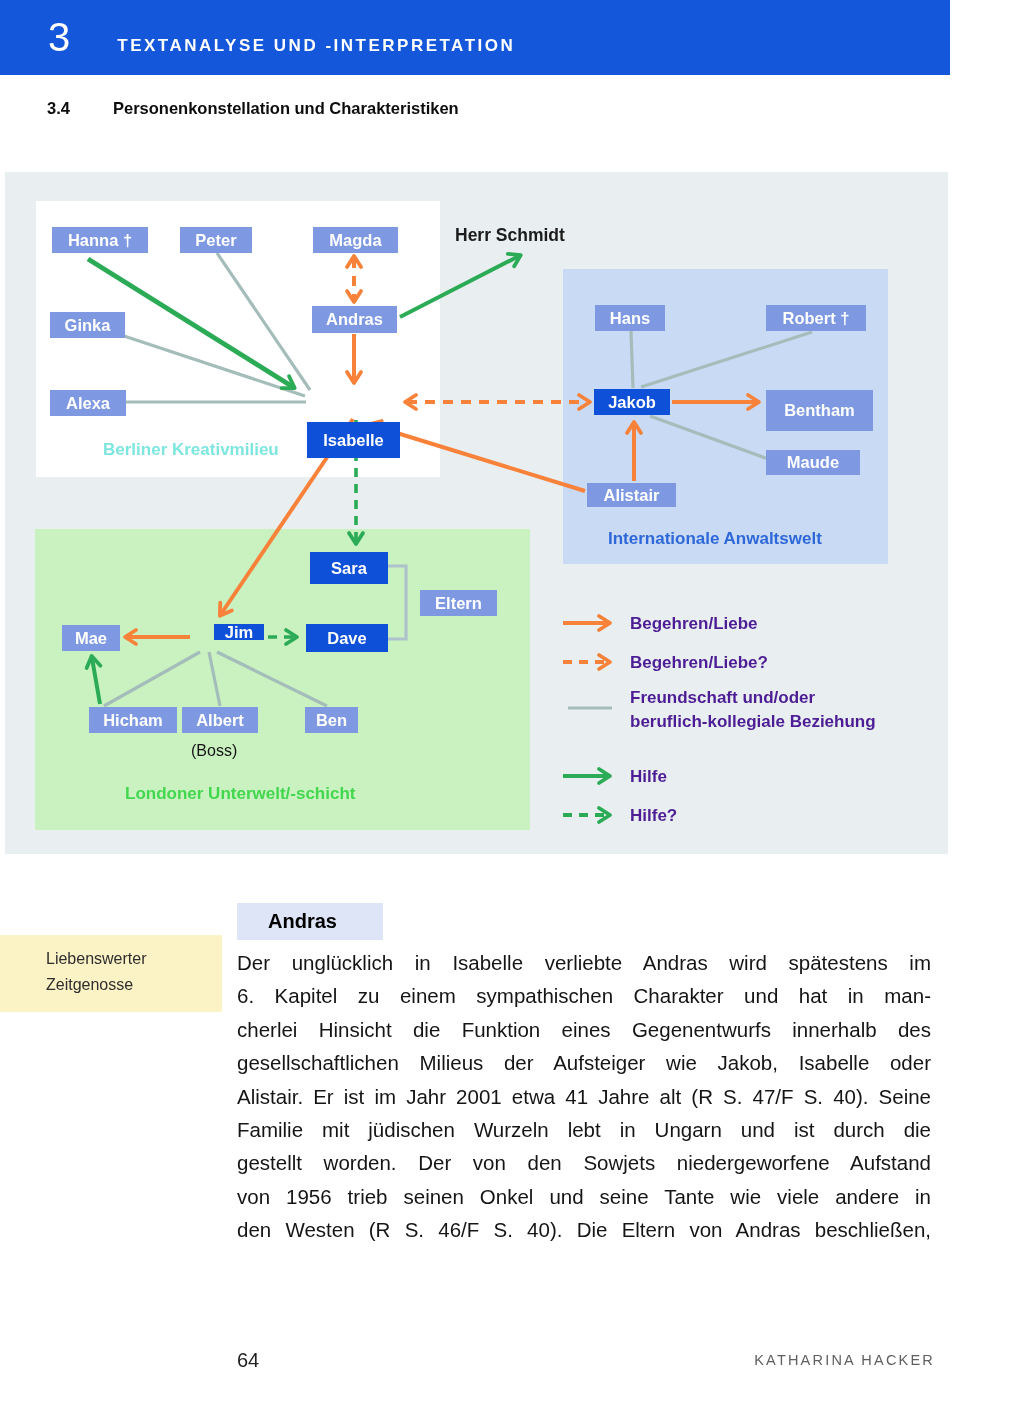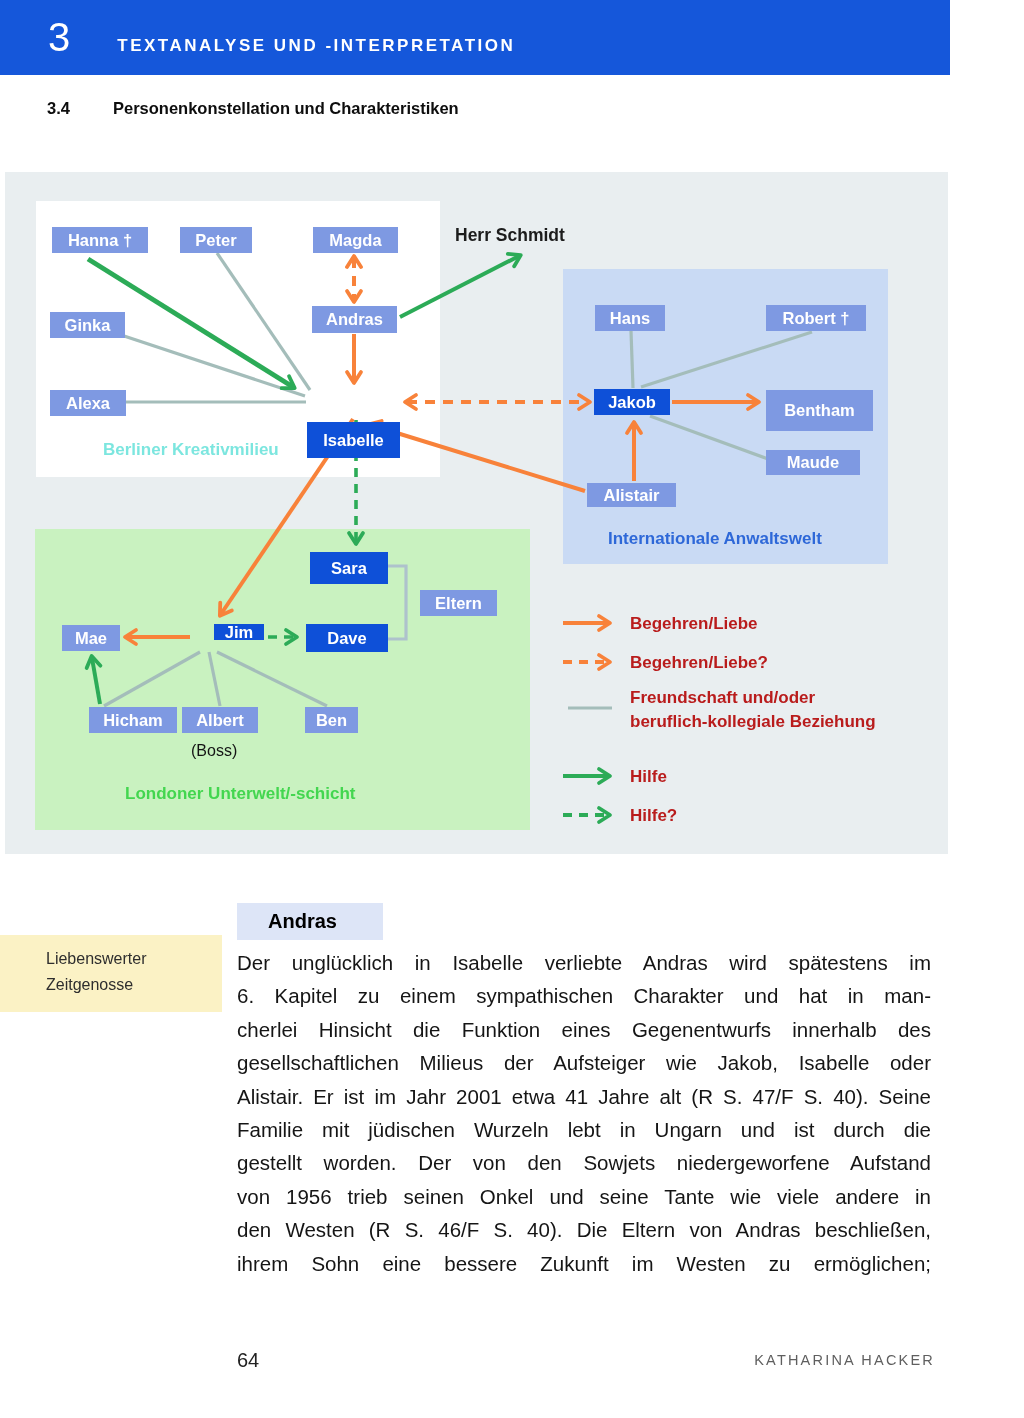--- a/index.html
+++ b/index.html
@@ -31,21 +31,21 @@
   .node.light{background:#7e99e2;}
   .node.dark{background:#0e50d8;}
 
   .group-label{position:absolute;font-weight:bold;font-size:17px;white-space:nowrap;}
   .lbl-berlin{color:#7ce6df;}
   .lbl-lawyers{color:#2e68d8;}
   .lbl-london{color:#43d64f;}
   .schmidt{position:absolute;font-size:17.5px;font-weight:600;color:#1c1c1c;white-space:nowrap;}
   .boss-note{position:absolute;font-size:16px;color:#141414;white-space:nowrap;}
 
-  .legend-label{position:absolute;left:625px;font-size:17px;font-weight:600;color:#b91c1c;
+  .legend-label{position:absolute;left:625px;font-size:17px;font-weight:600;color:#4c1d95;
     white-space:pre-line;line-height:24px;}
 
   
   .heading-andras{left:237px;top:903px;width:146px;height:37px;background:#dde5f7;
     font-size:20px;font-weight:bold;color:#000;line-height:37px;padding-left:31px;box-sizing:border-box;}
   .margin-note{left:0;top:935px;width:222px;height:77px;background:#fbf2c5;}
   .margin-note-text{position:absolute;left:46px;top:11px;font-size:16px;line-height:26px;
     color:#2e2e2e;white-space:pre-line;}
   .bodytext{left:237px;top:946px;width:694px;font-size:20.5px;line-height:33.4px;color:#151515;}
   .bodytext .line{text-align:justify;text-align-last:justify;}
@@ -178,17 +178,16 @@
 <div class="abs bodytext">
   <div class="line">Der unglücklich in Isabelle verliebte Andras wird spätestens im</div>
   <div class="line">6. Kapitel zu einem sympathischen Charakter und hat in man-</div>
   <div class="line">cherlei Hinsicht die Funktion eines Gegenentwurfs innerhalb des</div>
   <div class="line">gesellschaftlichen Milieus der Aufsteiger wie Jakob, Isabelle oder</div>
   <div class="line">Alistair. Er ist im Jahr 2001 etwa 41 Jahre alt (R S. 47/F S. 40). Seine</div>
   <div class="line">Familie mit jüdischen Wurzeln lebt in Ungarn und ist durch die</div>
   <div class="line">gestellt worden. Der von den Sowjets niedergeworfene Aufstand</div>
   <div class="line">von 1956 trieb seinen Onkel und seine Tante wie viele andere in</div>
   <div class="line">den Westen (R S. 46/F S. 40). Die Eltern von Andras beschließen,</div>
-  <div class="line">ihrem Sohn eine bessere Zukunft im Westen zu ermöglichen;</div>
 </div>
 
 <div class="abs page-num">64</div>
 <div class="abs author">KATHARINA HACKER</div>
 
 </body></html>

